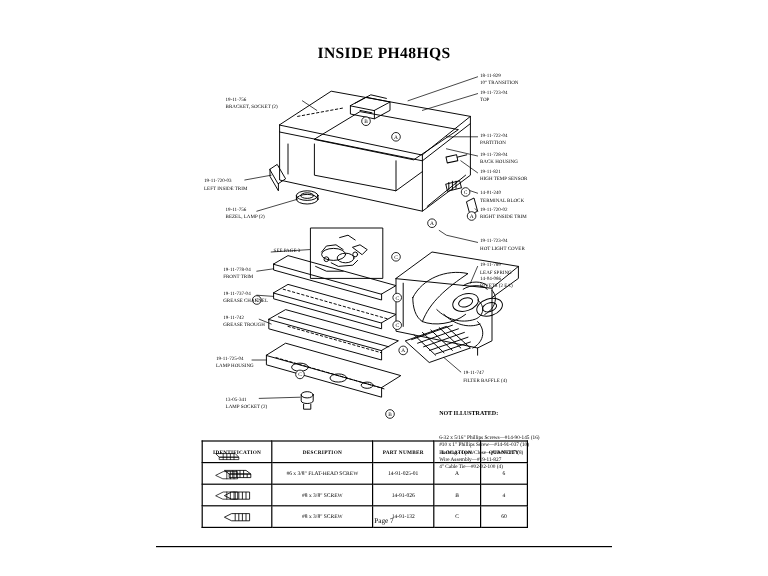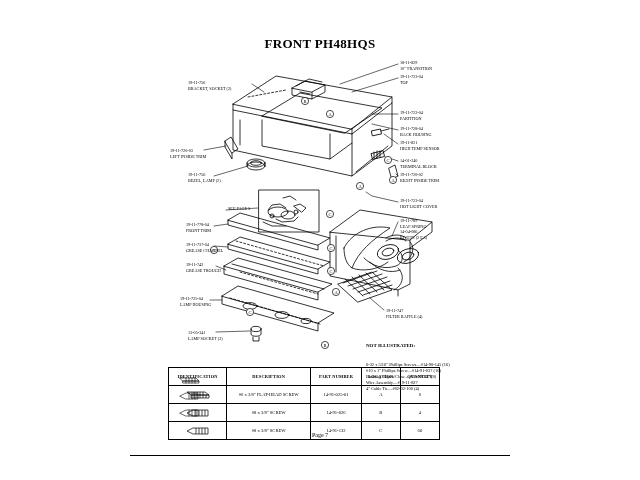--- a/index.html
+++ b/index.html
@@ -99,21 +99,21 @@
   .balloon-text {
     font-family: "Liberation Serif", serif;
     font-size: 4.5px;
   }
 </style>
 </head>
 <body>
 
 <div id="page">
 
-  <div class="title">FRONT PH48HQS</div>
+  <div class="title">INSIDE PH48HQS</div>
 
   <svg class="art" viewBox="0 0 640 480">
     <g fill="none" stroke="#000" stroke-width="0.8" stroke-linejoin="round" stroke-linecap="round">
 
       <g>
         <path d="M292 88 L305 81 L325 85 L312 92 Z"></path>
         <path d="M292 88 L292 95 L312 99 L312 92"></path>
         <path d="M325 85 L325 92 L312 99"></path>
         <path d="M296 86 L309 79 L322 82"></path>
       </g>

